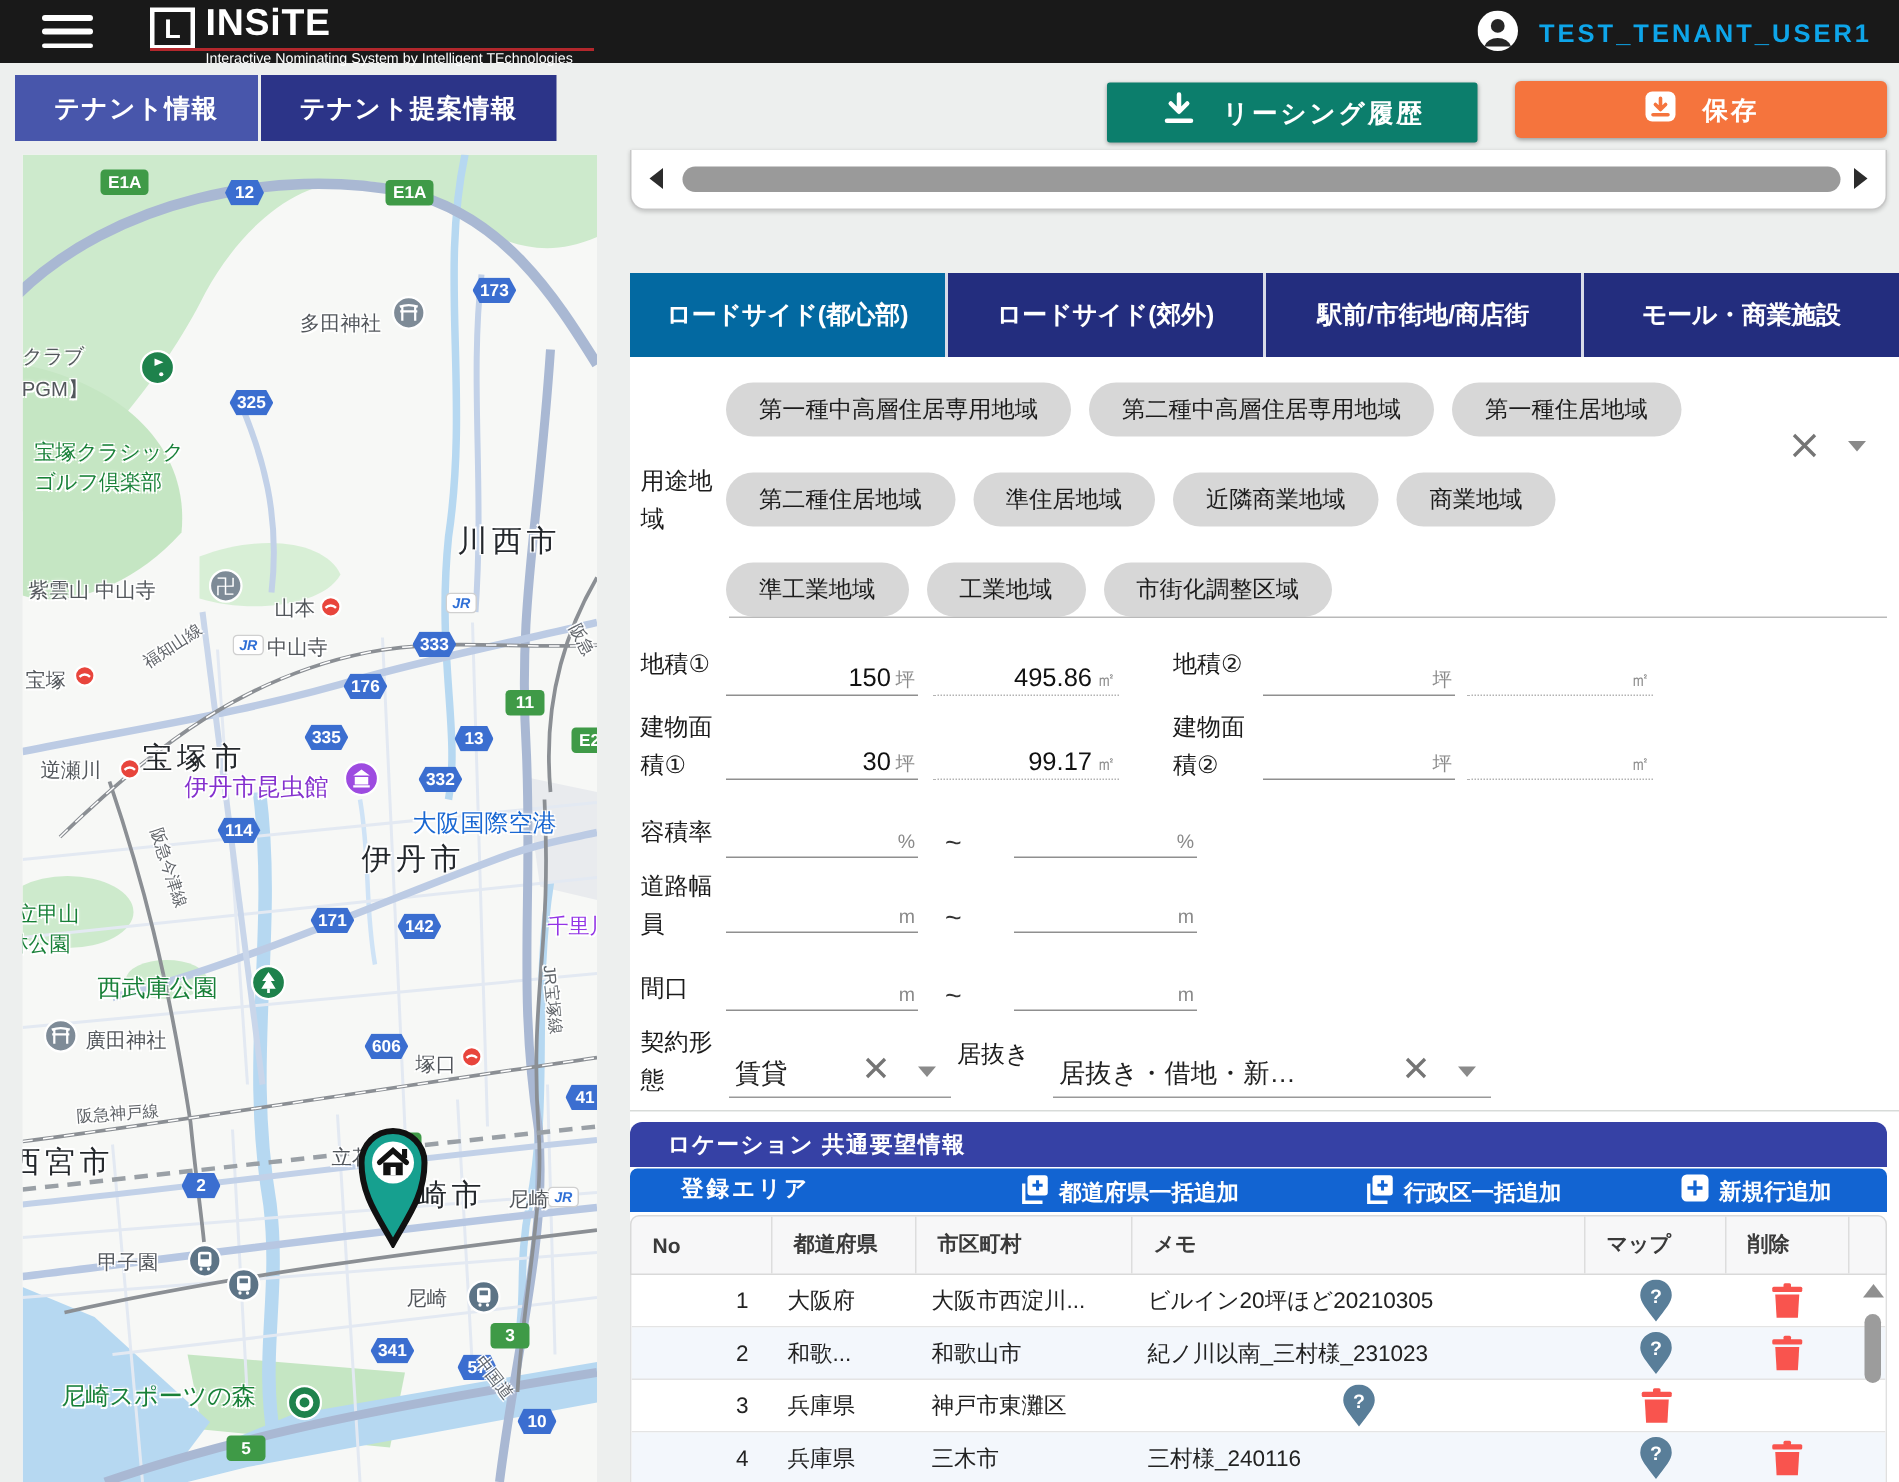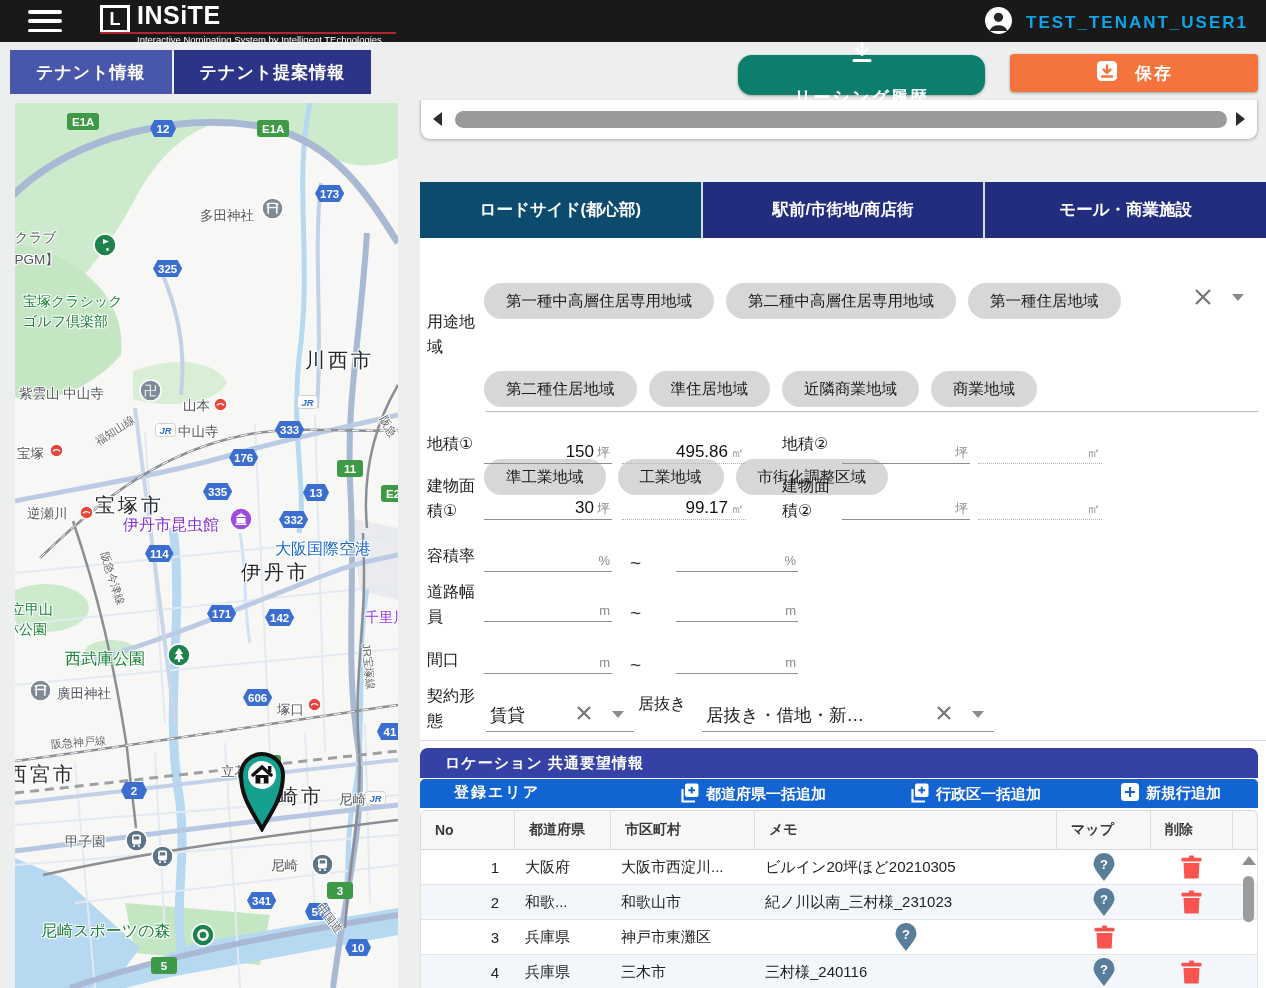--- a/index.html
+++ b/index.html
@@ -15,21 +15,21 @@
   .logo-underline { position:absolute; left:100px; top:32px; width:296px; height:2px; background:#b3272c; }
   .logo-sub { position:absolute; left:137px; top:34px; color:#fff; font-size:9.5px;text-align:right; }
   .userbox { position:absolute; right:18px; top:7px; display:flex; align-items:center; gap:14px; }
   .username { color:#0ea5e9; font-size:17px; font-weight:bold; letter-spacing:2px; }
 
   
   .navtabs { position:absolute; left:10px; top:50px; display:flex; z-index:20; }
   .navtab { height:44px; padding:0 26px; display:flex; align-items:center; color:#fff; font-size:17px; font-weight:bold; background:#2c3488; margin-right:2px; cursor:pointer; letter-spacing:1px; }
   .navtab.active { background:#4856ab; }
   .btn { position:absolute; display:flex; align-items:center; justify-content:center; gap:16px; color:#fff; font-weight:bold; cursor:pointer; box-shadow:0 1px 3px rgba(0,0,0,.35); z-index:20; }
-  .btn-leasing { left:738px; top:55px; width:247px; height:40px; background:#0c7e6c; border-radius:14px; font-size:17px; letter-spacing:2px;flex-direction:column; }
+  .btn-leasing { left:738px; top:55px; width:247px; height:40px; background:#0c7e6c; border-radius:2px; font-size:17px; letter-spacing:2px; }
   .btn-save { left:1010px; top:54px; width:248px; height:38px; background:#f5743d; border-radius:4px; font-size:17px; letter-spacing:2px; }
 
   
   .map { position:absolute; left:15px; top:103px; width:383px; height:885px; background:#f7f8f6; overflow:hidden; z-index:5; }
   .map svg.basemap { position:absolute; left:0; top:0; }
   .mlabel { position:absolute; white-space:nowrap; font-size:13.5px; font-weight:500; color:#53575c;
     text-shadow:-1px -1px 0 #fff,1px -1px 0 #fff,-1px 1px 0 #fff,1px 1px 0 #fff,0 0 3px #fff; z-index:3; }
   .mlabel.city { font-size:20px; color:#24282c; letter-spacing:3px; }
   .mlabel.green { color:#188038; font-size:14px; }
   .mlabel.green2 { color:#188038; font-size:16px; }
@@ -49,25 +49,25 @@
   .formcard { position:absolute; left:0; top:82px; width:846px; height:806px; background:#fff; }
   .scrollbox { position:absolute; left:0; top:0; width:838px; height:40px; background:#fff; border:1px solid #c7c7c7; border-top:none; border-radius:0 0 10px 10px; box-shadow:0 1px 3px rgba(0,0,0,.18); }
   .hthumb { position:absolute; left:34px; top:11px; width:772px; height:17px; background:#9a9a9a; border-radius:9px; cursor:pointer; }
   .harr { position:absolute; top:12px; width:0; height:0; cursor:pointer; }
   .harr.l { left:12px; border-top:7px solid transparent; border-bottom:7px solid transparent; border-right:9px solid #2c2c2c; }
   .harr.r { right:12px; border-top:7px solid transparent; border-bottom:7px solid transparent; border-left:9px solid #2c2c2c; }
 
   .cattabs { position:absolute; left:0; top:82px; width:846px; height:56px; display:flex; }
   .cattab { flex:1; background:#232d7e; color:#fff; font-size:16.5px; font-weight:bold; display:flex; align-items:center; justify-content:center; border-right:2px solid #d8dbe8; cursor:pointer; white-space:nowrap; }
   .cattab:last-child { border-right:none; }
-  .cattab.active { background:#0c4a6e; }
+  .cattab.active { background:#0369a1; }
 
   .flabel { position:absolute; font-size:16px; color:#1b1b1b; line-height:1.55; }
   .chips { position:absolute; left:64px; top:155px; width:660px; display:flex; flex-wrap:wrap; column-gap:12px; row-gap:24px; }
-  .chip { height:36px; padding:16px 22px; border-radius:18px; background:#d7d7d7; color:#1c1c1c; font-size:15.5px; display:flex; align-items:center; cursor:pointer; white-space:nowrap;margin-top:28px; }
+  .chip { height:36px; padding:16px 22px; border-radius:18px; background:#d7d7d7; color:#1c1c1c; font-size:15.5px; display:flex; align-items:center; cursor:pointer; white-space:nowrap; }
   .chips-underline { position:absolute; left:66px; top:311px; width:772px; height:1px; background:#b9b9b9; }
   .clear-x { position:absolute; cursor:pointer; }
   .caret { position:absolute; width:0; height:0; border-left:6px solid transparent; border-right:6px solid transparent; border-top:7px solid #8a8a8a; cursor:pointer; }
 
   .uline { position:absolute; height:28px; border-bottom:1px solid #8f8f8f; display:flex; align-items:flex-end; justify-content:flex-end; gap:3px; padding:0 2px 3px 0; cursor:text; }
   .uline.ro { border-bottom:1px dotted #b3b3b3; cursor:default;text-align:right; }
   .uline .val { font-size:17px; color:#111; line-height:1; }
   .uline .unit { font-size:13px; color:#8a8a8a; line-height:1.1; }
   .tilde { position:absolute; font-size:19px; color:#333; }
 
@@ -356,20 +356,21 @@
   <div class="formcard"></div>
 
   <div class="scrollbox">
     <div class="harr l"></div>
     <div class="hthumb"></div>
     <div class="harr r"></div>
   </div>
 
   <div class="cattabs">
       <div class="cattab active">ロードサイド(都心部)</div>
+      <div class="cattab">ロードサイド(郊外)</div>
       <div class="cattab">駅前/市街地/商店街</div>
       <div class="cattab">モール・商業施設</div>
     </div>
 
   <div class="flabel" style="left:7px;top:210px;width:54px">用途地域</div>
   <div class="chips">
       <div class="chip">第一種中高層住居専用地域</div>
       <div class="chip">第二種中高層住居専用地域</div>
       <div class="chip">第一種住居地域</div>
       <div class="chip">第二種住居地域</div>

